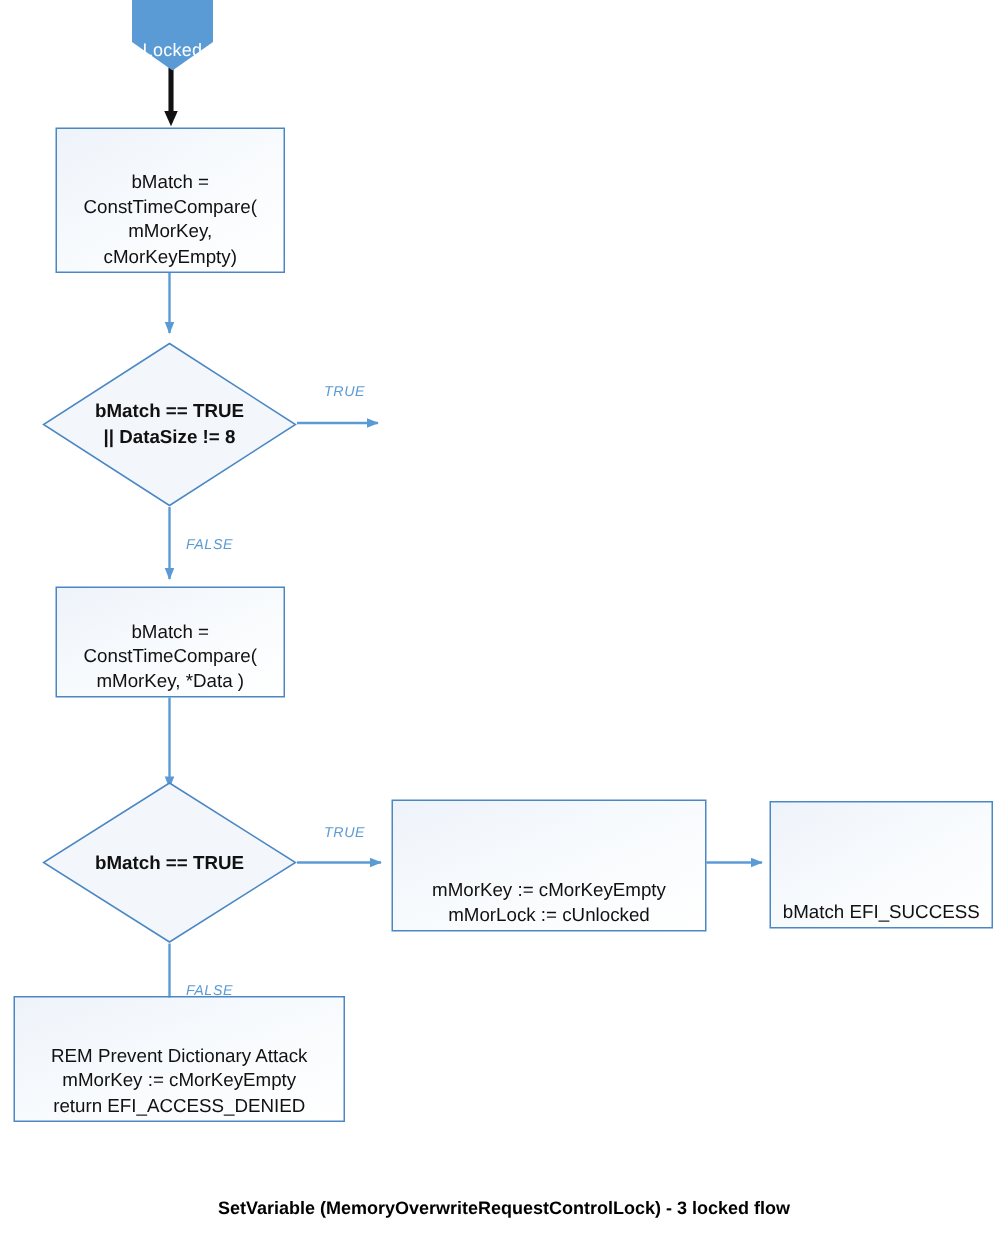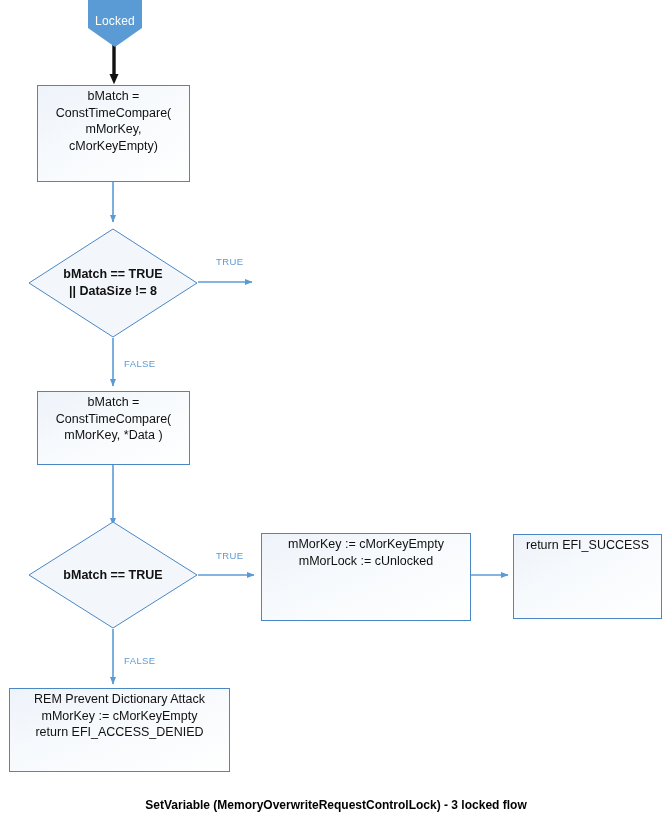--- a/index.html
+++ b/index.html
@@ -24,21 +24,21 @@
     left: 0;
     top: 0;
     width: 672px;
     height: 826px;
     pointer-events: none;
   }
   .node {
     position: absolute;
     box-sizing: border-box;
     display: flex;
-    align-items: flex-start;
+    align-items: flex-end;
     justify-content: center;
     text-align: center;
     color: #111111;
     font-size: 12.5px;
     line-height: 1.32;
   }
   .proc {
     border: 1px solid #4a87c4;
     background: linear-gradient(to bottom right, #eef3fa 0%, #f7fafd 45%, #ffffff 100%);
   }
@@ -69,36 +69,37 @@
     line-height: 1.35;
     color: #111111;
     white-space: pre-line;
   }
   .start-wrap {
     position: absolute;
   }
   .start-wrap .txt {
     position: absolute;
     left: 0;
-    top: 4px;
+    top: 16px;
     width: 100%;
     height: 72%;
     display: flex;
     align-items: center;
     justify-content: center;
     color: #ffffff;
     font-size: 12px;
     letter-spacing: .2px;
   }
   .edge-label {
     position: absolute;
     color: #5b9bd5;
     font-size: 9.5px;
     letter-spacing: .4px;
     white-space: nowrap;
+    font-style: italic;
   }
   .caption {
     position: absolute;
     left: 0;
     top: 798px;
     width: 672px;
     text-align: center;
     font-size: 12px;
     font-weight: bold;
     color: #000000;
@@ -179,24 +180,24 @@
   <div class="edge-label" style="left:216px; top:550px;">TRUE</div>
 
   <div class="edge-label" style="left:124px; top:655px;">FALSE</div>
 
   <div class="node proc" style="left:261px; top:533px; width:210px; height:88px;">
     <div class="txt">mMorKey := cMorKeyEmpty
 mMorLock := cUnlocked</div>
   </div>
 
   <div class="node proc" style="left:513px; top:534px; width:149px; height:85px;">
-    <div class="txt">return EFI_SUCCESS</div>
-  </div>
-
-  <div class="node proc" style="left:9px; top:688px; width:221px; height:84px;">
+    <div class="txt">bMatch EFI_SUCCESS</div>
+  </div>
+
+  <div class="node proc" style="left:9px; top:664px; width:221px; height:84px;">
     <div class="txt">REM Prevent Dictionary Attack
 mMorKey := cMorKeyEmpty
 return EFI_ACCESS_DENIED</div>
   </div>
 
   <div class="caption">SetVariable (MemoryOverwriteRequestControlLock) - 3 locked flow</div>
 
 </div>
 
 </body></html>

